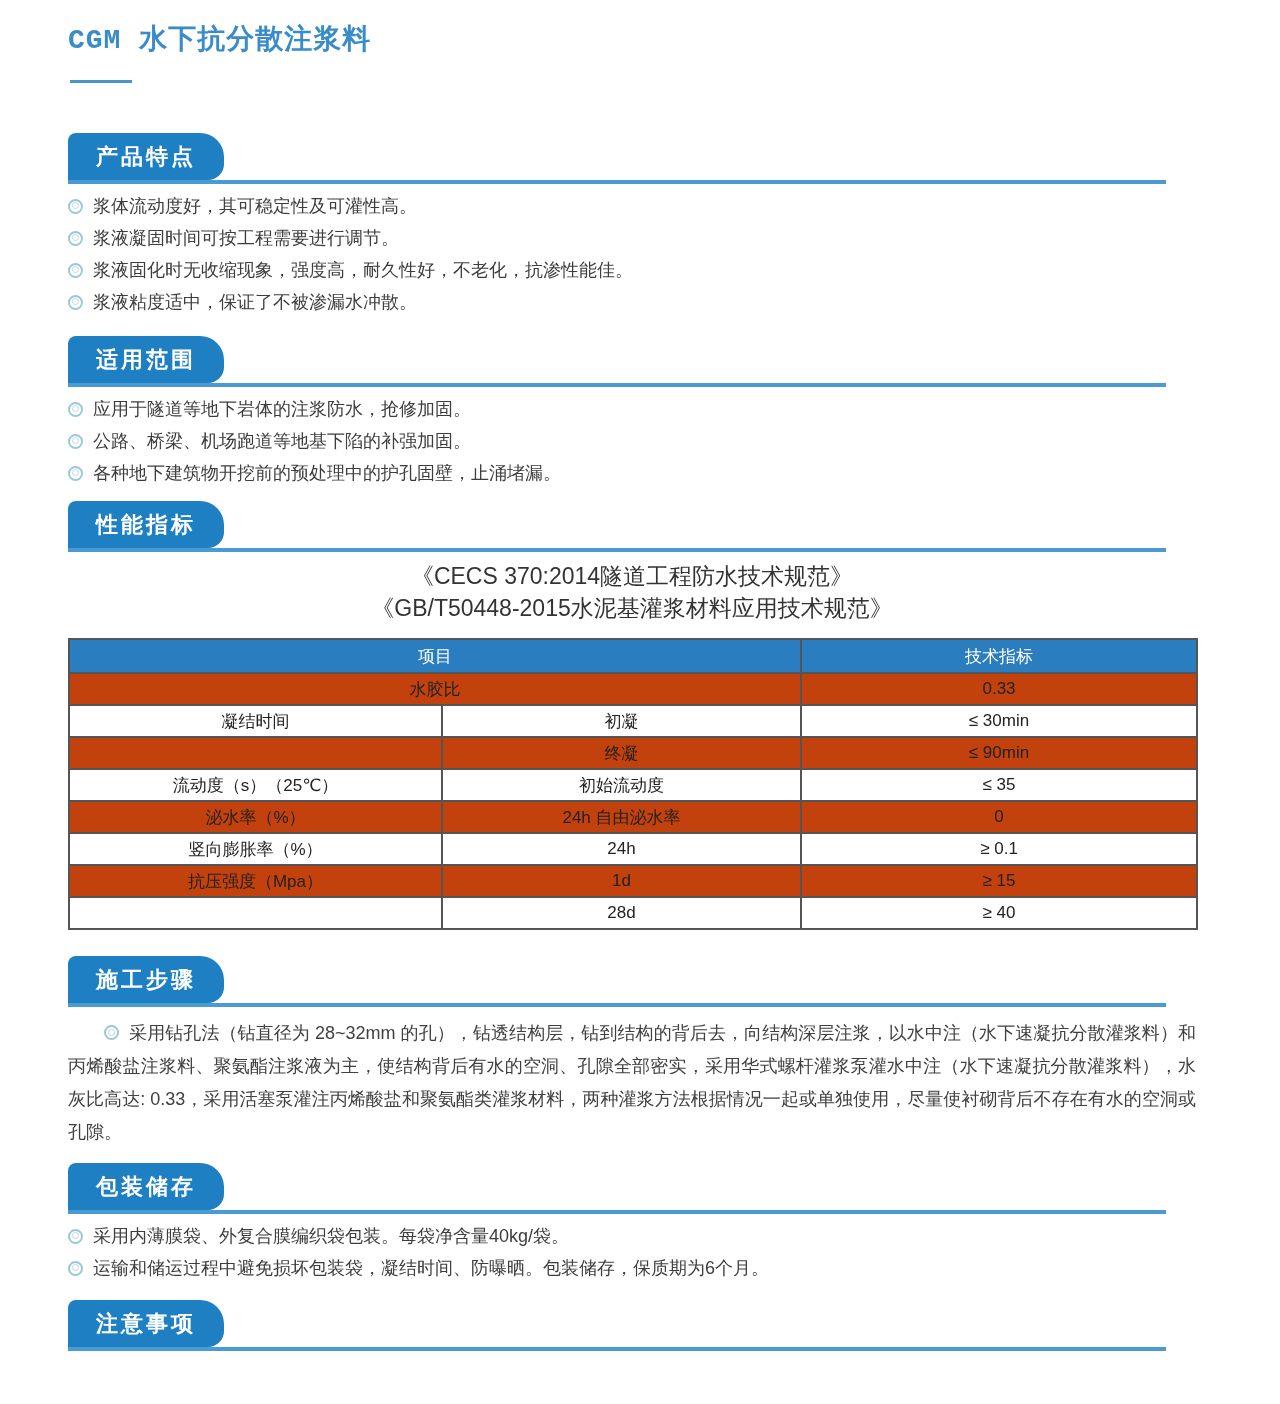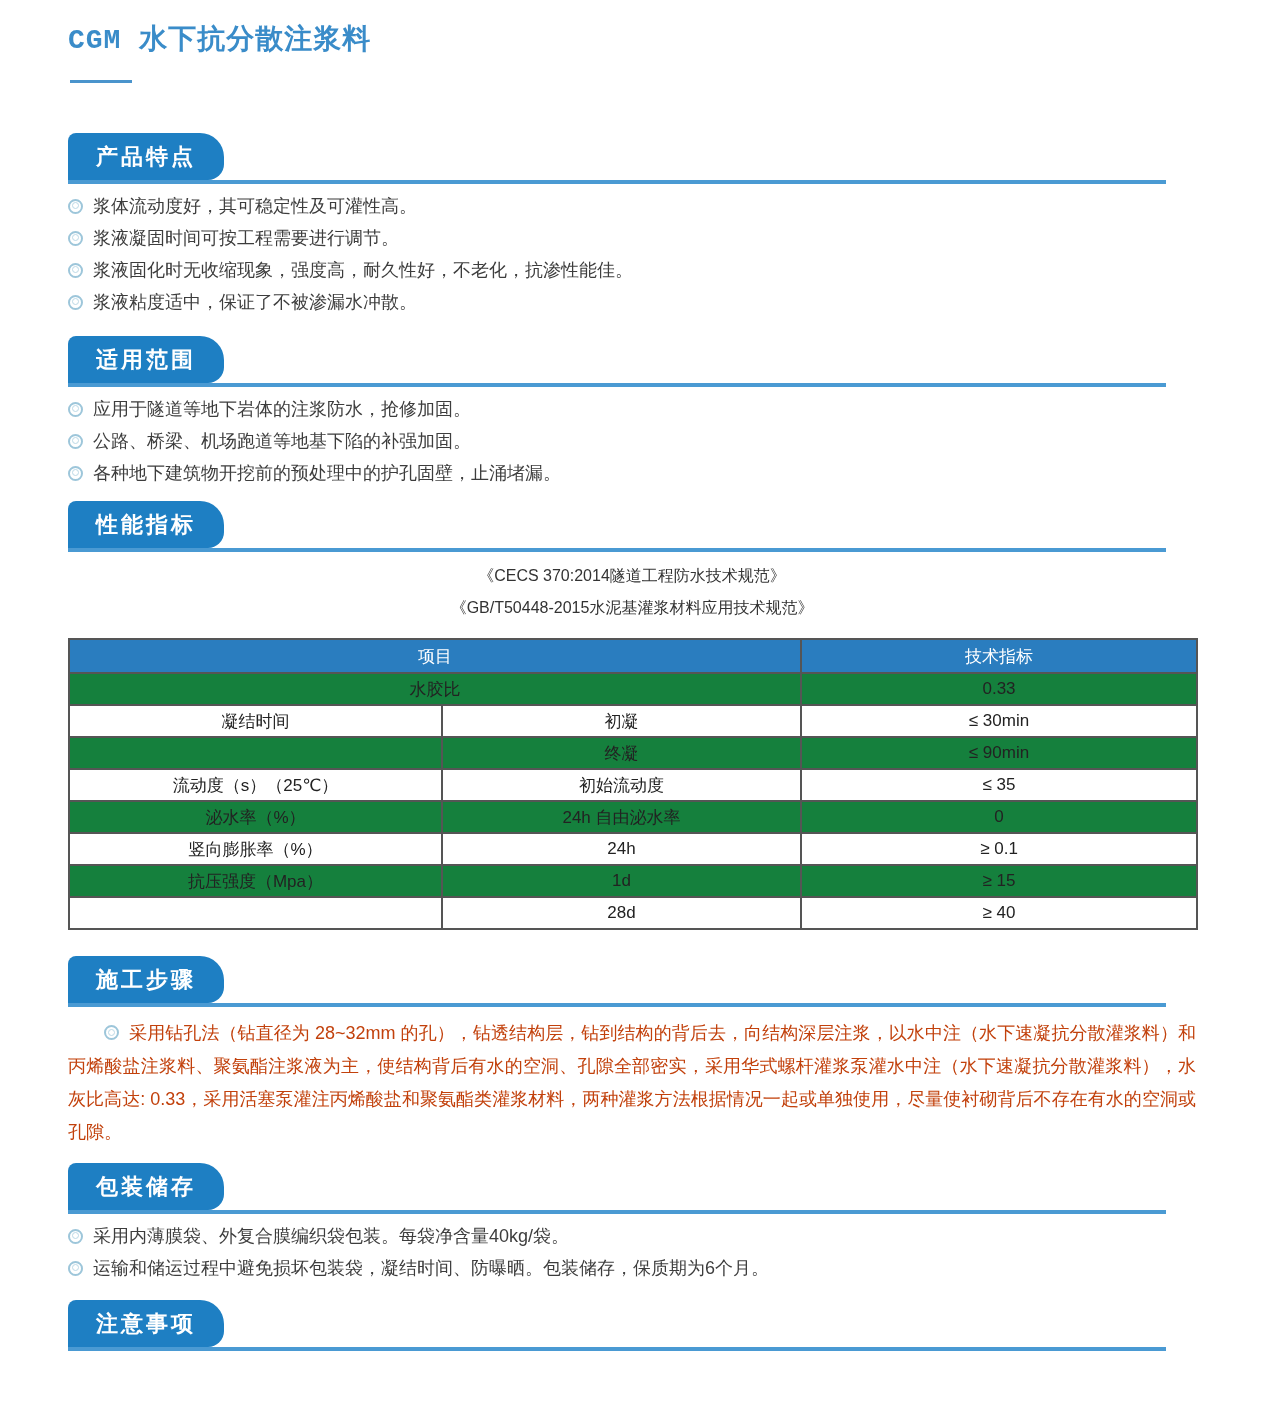--- a/index.html
+++ b/index.html
@@ -40,38 +40,38 @@
     flex:0 0 auto;width:11px;height:11px;border:2px solid #9dc6da;border-radius:50%;
     position:relative;margin-right:10px;box-sizing:content-box;
   }
   .bullet-icon::after{
     content:"";position:absolute;left:1.5px;top:1.5px;width:5px;height:5px;
     border:1.5px solid #bcd9e6;border-radius:50%;
   }
 
   
   .refs{margin-top:10px;text-align:center;}
-  .refs p{margin:4px;font-size:16px;line-height:28px;color:#333333;}
+  .refs p{margin:4px;font-size:23px;line-height:28px;color:#333333;}
 
   
   .perf-table{
     width:1128px;margin-top:16px;border-collapse:collapse;table-layout:fixed;
   }
   .perf-table th,.perf-table td{
     border:2px solid #555555;text-align:center;vertical-align:middle;
     font-size:17px;color:#222222;height:30px;padding:0 4px;font-weight:normal;
     overflow:hidden;white-space:nowrap;
   }
   .perf-table thead th{background:#2a7dbf;color:#ffffff;height:32px;}
-  .perf-table tr.shade td{background:#15803d;}
+  .perf-table tr.shade td{background:#c2410c;}
   .perf-table tr td{background:#ffffff;}
 
   
   .paras{margin-top:10px;}
-  .paras p{margin:0;font-size:18px;line-height:33px;text-align:justify;color:#c2410c;}
+  .paras p{margin:0;font-size:18px;line-height:33px;text-align:justify;color:#404040;}
   .para-bullet{
     display:inline-block;margin:0 10px 0 36px;vertical-align:-1px;
   }
   .para-bullet::after{left:1.5px;top:1.5px;}
 </style>
 </head>
 <body>
 
 <div class="page">
 

